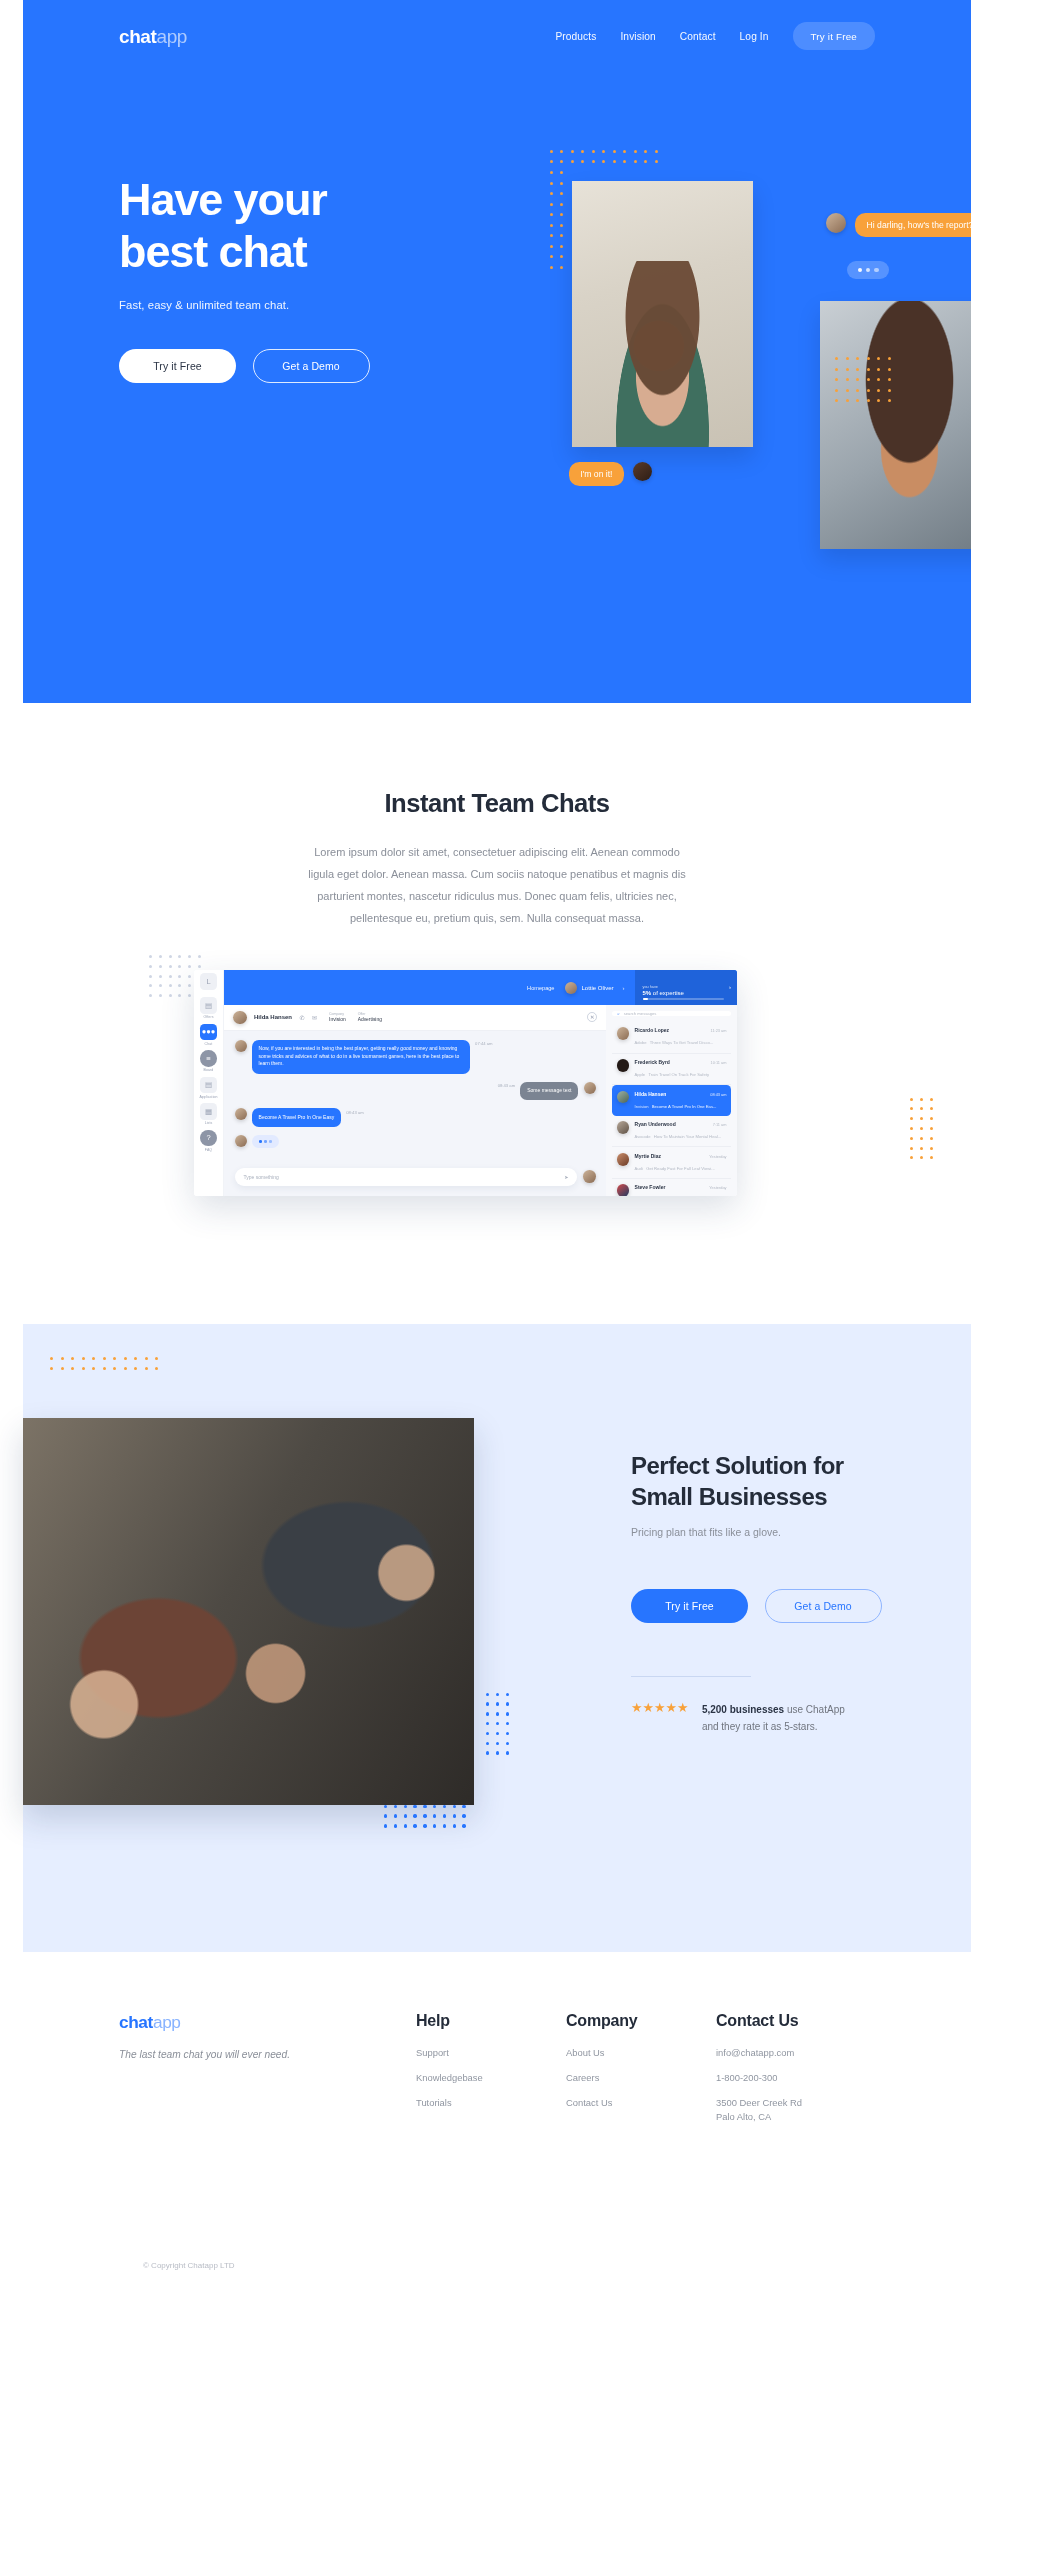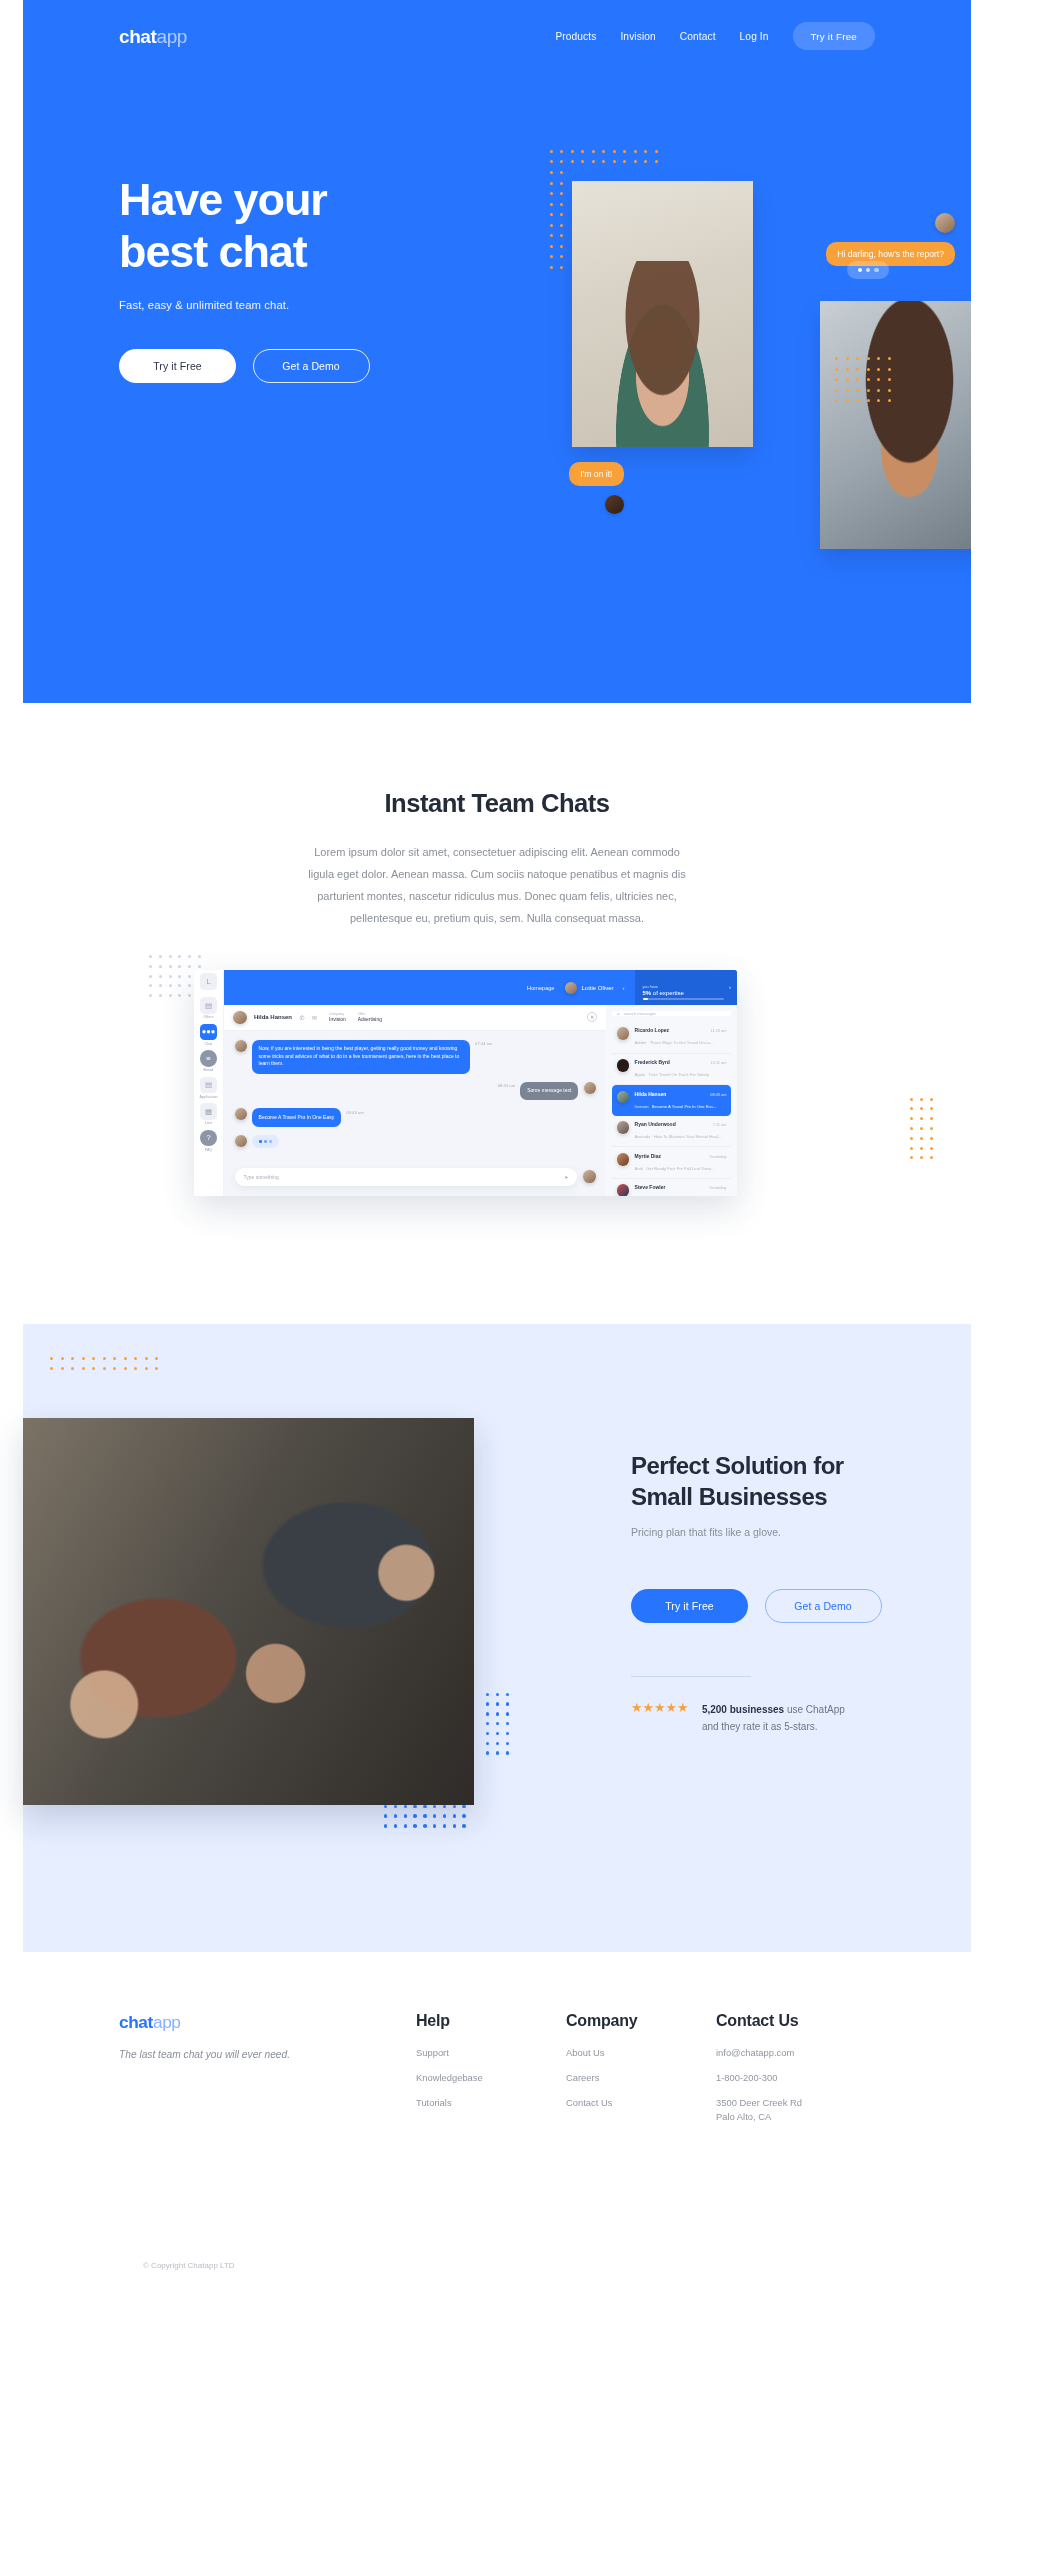--- a/index.html
+++ b/index.html
@@ -123,21 +123,21 @@
     position: absolute;
     left: 278px; top: 162px;
     width: 179px; height: 248px;
     background:
       radial-gradient(ellipse at 50% 32%, #4a3227 0 34%, transparent 35%),
       radial-gradient(ellipse at 50% 60%, #c98d63 0 22%, transparent 23%),
       linear-gradient(150deg, #c9cfd4 0%, #9aa4ac 55%, #6f7a83 100%);
     box-shadow: 0 10.5px 22.6px rgba(0,0,0,0.12);
   }
 
-  .bubble-row { position: absolute; display: flex; align-items: flex-end; gap: 9px; flex-direction: column; }
+  .bubble-row { position: absolute; display: flex; align-items: flex-start; gap: 9px; }
   .avatar {
     border-radius: 50%;
     background: linear-gradient(140deg,#cdb49a,#8a6b53);
     flex: none;
     box-shadow: 0 1.5px 4.5px rgba(0,0,0,.18);
   }
   .bubble-orange {
     background: #f8a13a;
     color: #ffffff;
     font-size: 8.6px;

